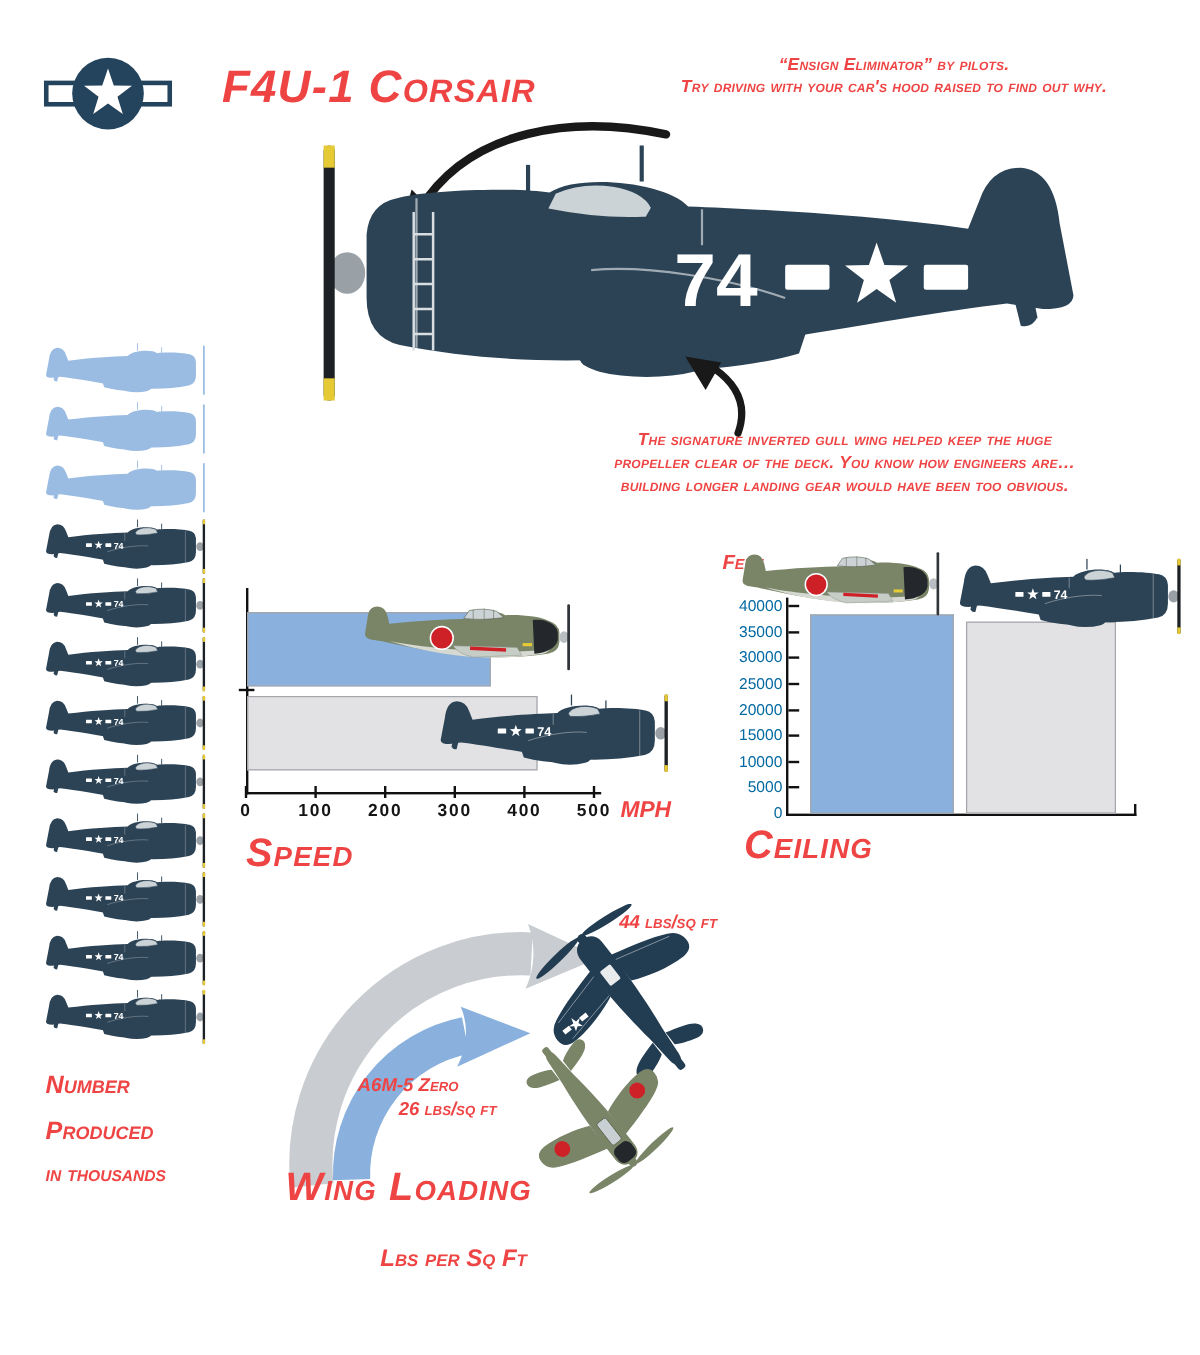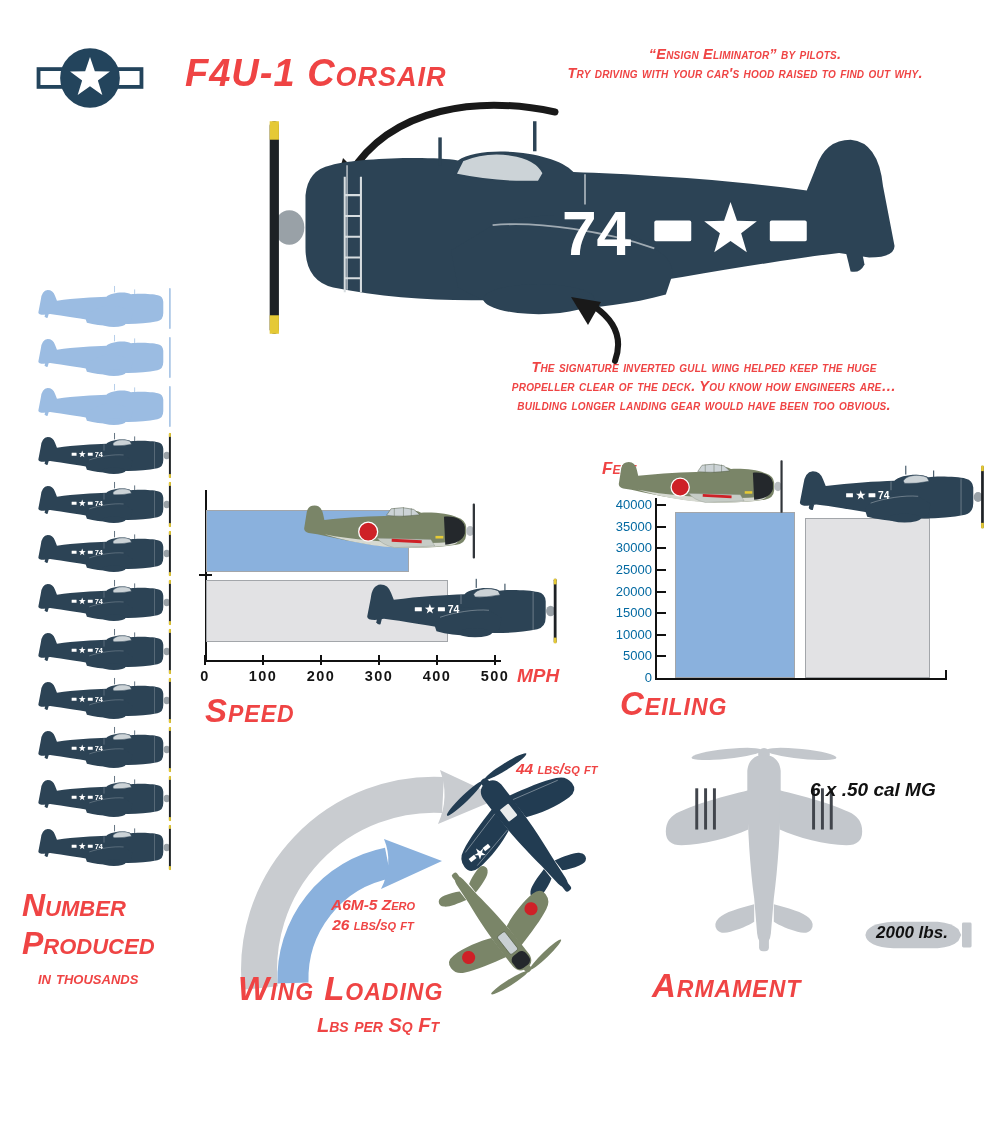--- a/index.html
+++ b/index.html
@@ -5,21 +5,21 @@
   html,body{margin:0;padding:0;background:#ffffff;}
   #canvas{position:relative;width:1000px;height:1129px;background:#ffffff;overflow:hidden;
           font-family:"Liberation Sans",sans-serif;color:#1a1a1a;}
   .abs{position:absolute;}
   
   .comic{font-family:"Liberation Sans",sans-serif;font-weight:bold;font-style:italic;
          font-variant:small-caps;color:#ef4444;}
   .note{font-size:14.5px;line-height:19px;text-align:center;letter-spacing:.2px;}
   .big-title{font-size:38px;letter-spacing:1px;}
   .section-title{font-size:33px;letter-spacing:1px;text-align:left;}
-  .sub-title{font-size:20px;text-align:center;}
+  .sub-title{font-size:20px;text-align:center;margin-top:24px;}
   .unit-label{font-size:19px;}
   .wl-label{font-size:15.5px;}
   .plain-bold-italic{font-weight:bold;font-style:italic;font-size:19px;color:#111;}
   
   .axis{background:#111;}
   .tickmark{background:#111;}
   .speed-ticklabel{position:absolute;width:30px;text-align:center;font-weight:bold;
                    font-size:14.5px;letter-spacing:1.5px;color:#141414;}
   .ceil-ticklabel{position:absolute;width:44px;text-align:right;font-size:13px;color:#0369a1;}
   .bar{position:absolute;border:1px solid #a3a6aa;box-sizing:border-box;}
@@ -202,21 +202,21 @@
         <use href="#af-c-marks"></use>
       </svg>
     <svg viewBox="0 0 300 100" width="152" height="49" style="margin-left:6px">
         <use href="#af-c-col"></use>
         <use href="#af-c-marks"></use>
       </svg>
     <svg viewBox="0 0 300 100" width="152" height="49" style="margin-left:6px">
         <use href="#af-c-col"></use>
         <use href="#af-c-marks"></use>
       </svg>
-    <div class="comic" style="font-size:32px;margin:14px 0 0 0;line-height:38px">
+    <div class="comic" style="font-size:21px;margin:14px 0 0 16px;line-height:38px">
       <div>Number</div>
       <div>Produced</div>
     </div>
     <div class="comic" style="font-size:18px;margin:6px 0 16px 16px">in thousands</div>
   </div>
 
   <div class="abs" style="left:195px;top:480px;width:405px;height:260px">
     <div class="abs axis" style="left:10px;top:10px;width:2px;height:172px"></div>
     <div class="abs tickmark" style="left:4px;top:94px;width:13px;height:2px"></div>
     <div class="abs bar" style="left: 11px; top: 30px; height: 62px; background: rgb(138, 177, 221); width: 203px;"></div>
@@ -307,41 +307,20 @@
     <svg class="abs" style="left:184px;top:98px;transform:rotate(142deg)" width="132" height="144" viewBox="0 0 220 240">
       <g style="color:#7a8568">
           <use href="#top-c"></use>
         </g>
       <rect x="96" y="18" width="28" height="26" rx="9" fill="#24282c"></rect>
       <rect x="102" y="48" width="16" height="38" rx="3" fill="#c9d0d4" stroke="#4d573f" stroke-width="1"></rect>
       <circle cx="44" cy="88" r="11" fill="#ce2127"></circle>
       <circle cx="176" cy="88" r="11" fill="#ce2127"></circle>
     </svg>
     <div class="abs comic wl-label" style="left:278px;top:12px;width:150px">44 lbs/sq ft</div>
-    <div class="abs comic wl-label" style="left:60px;top:148px;width:150px;text-align:center">A6M-5 Zero</div>
+    <div class="abs comic wl-label" style="left:60px;top:148px;width:150px;text-align:left">A6M-5 Zero</div>
     <div class="abs comic wl-label" style="left:60px;top:168px;width:150px;text-align:center">26 lbs/sq ft</div>
     <div class="abs comic section-title" style="left:0;top:222px;width:280px">Wing Loading</div>
     <div class="abs comic sub-title" style="left:0;top:266px;width:280px">Lbs per Sq Ft</div>
   </div>
 
-  <div class="abs" style="left:640px;top:745px;width:360px;height:310px">
-    <svg class="abs" style="left:16px;top:-4px" width="216" height="236" viewBox="0 0 220 240">
-      <g style="color:#c3c7cc">
-          <use href="#top-c"></use>
-        </g>
-      <g fill="#41454c">
-        <rect x="40" y="48" width="3" height="42"></rect>
-          <rect x="49" y="48" width="3" height="42"></rect>
-          <rect x="58" y="48" width="3" height="42"></rect>
-        <rect x="159" y="48" width="3" height="42"></rect>
-          <rect x="168" y="48" width="3" height="42"></rect>
-          <rect x="177" y="48" width="3" height="42"></rect>
-      </g>
-    </svg>
-    <div class="abs plain-bold-italic" style="left:170px;top:34px;width:190px">6 x .50 cal MG</div>
-    <svg class="abs" style="left:218px;top:172px" width="118" height="36" viewBox="0 0 160 48">
-        <use href="#bomb"></use>
-      </svg>
-    <div class="abs plain-bold-italic" style="left:222px;top:178px;width:100;font-size:17px;width:100px;text-align:center">2000 lbs.</div>
-    <div class="abs comic section-title" style="left:12px;top:222px;width:250px">Armament</div>
-  </div>
 
 </div>
 
 </body></html>

